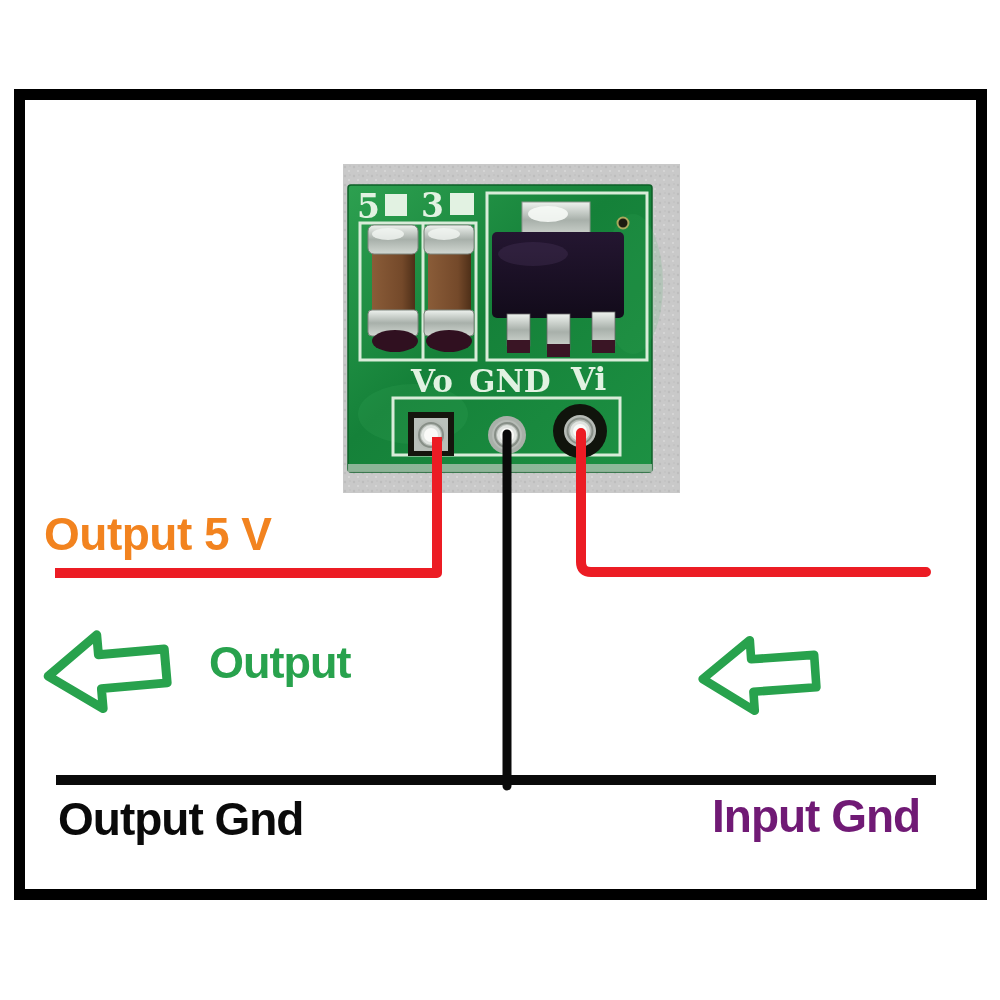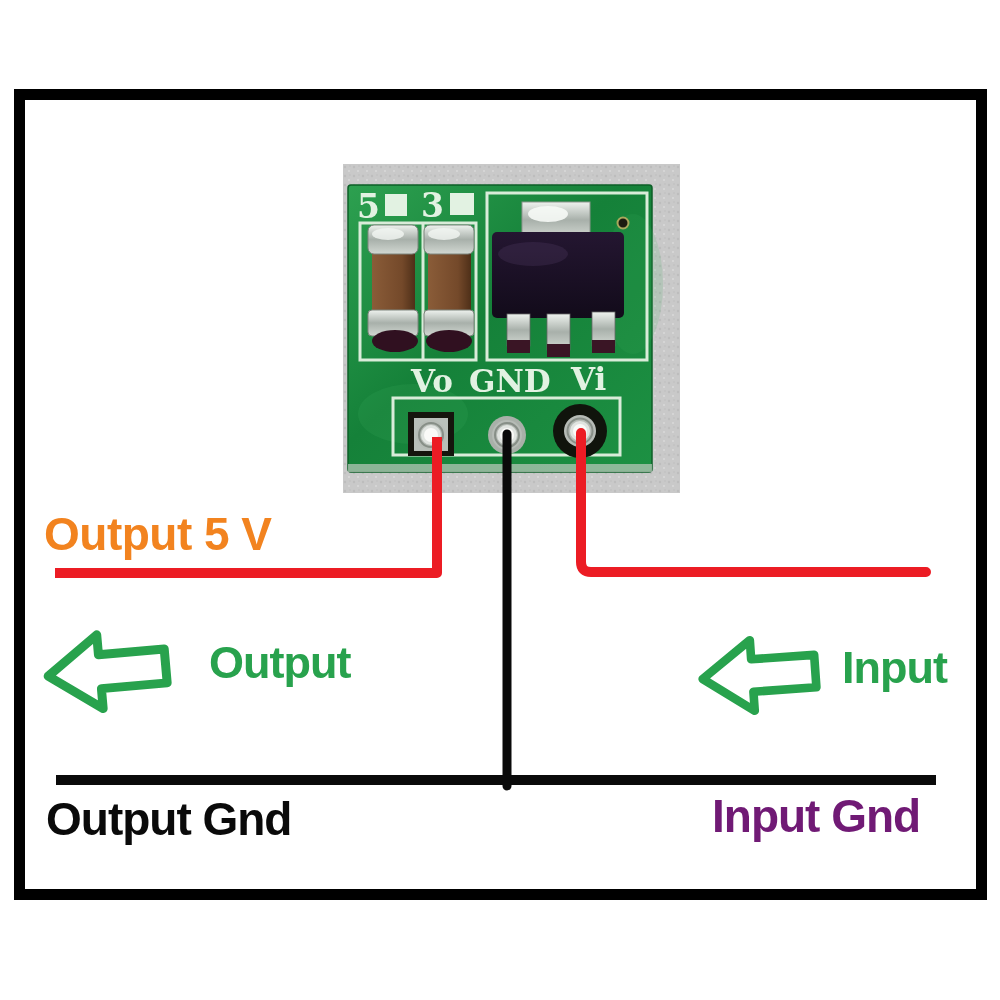--- a/index.html
+++ b/index.html
@@ -17,21 +17,21 @@
   .wires{
     position:absolute;left:0;top:0;width:1000px;height:1000px;z-index:4;pointer-events:none;
   }
   .lbl{position:absolute;z-index:6;font-weight:bold;line-height:1;white-space:pre;}
   .lbl-output-v{left:44px;top:511px;font-size:46px;letter-spacing:-0.5px;color:#F2831F;}
   .lbl-input-v{left:653px;top:520px;font-size:40px;letter-spacing:-0.5px;color:#F3B51B;}
   .lbl-input-v .v-max{color:#FFE70C;}
   .lbl-input-v .v-unit{color:#F6C313;}
   .lbl-output-dir{left:177px;top:640px;font-size:45px;letter-spacing:-1px;color:#28A24D;margin-left:32px;}
   .lbl-input-dir{left:842px;top:645px;font-size:45px;letter-spacing:-1px;color:#28A24D;}
-  .lbl-output-gnd{left:46px;top:796px;font-size:46px;letter-spacing:-1px;color:#0a0a0a;text-align:center;}
+  .lbl-output-gnd{left:58px;top:796px;font-size:46px;letter-spacing:-1px;color:#0a0a0a;text-align:center;}
   .lbl-input-gnd{left:712px;top:793px;font-size:46px;letter-spacing:-1px;color:#701a75;}
   .arrow{position:absolute;z-index:5;}
   .arrow-left{left:42px;top:624px;transform:rotate(-5deg);}
   .arrow-right{left:696px;top:630px;transform:rotate(-4deg);}
   .silk-num{font-family:"DejaVu Serif",serif;font-weight:bold;font-size:33px;fill:#E2F2E2;}
   .silk-pin{font-family:"DejaVu Serif",serif;font-weight:bold;font-size:31px;fill:#E2F2E2;}
 </style>
 </head>
 <body>
 
@@ -165,18 +165,17 @@
       <polygon points="6,47 58,10 58,30 124,30 124,64 58,64 58,84" fill="#ffffff" stroke="#28A24D" stroke-width="9" stroke-linejoin="round"></polygon>
     </svg>
   </div>
   <div class="lbl lbl-output-dir">Output</div>
 
   <div class="arrow arrow-right">
     <svg viewBox="0 0 132 92" width="128" height="88">
       <polygon points="6,47 58,10 58,30 124,30 124,64 58,64 58,84" fill="#ffffff" stroke="#28A24D" stroke-width="9" stroke-linejoin="round"></polygon>
     </svg>
   </div>
-  <div class="lbl lbl-input-dir">Input</div>
 
   <div class="lbl lbl-output-gnd">Output Gnd</div>
   <div class="lbl lbl-input-gnd">Input Gnd</div>
 
 </div>
 
 </body></html>

